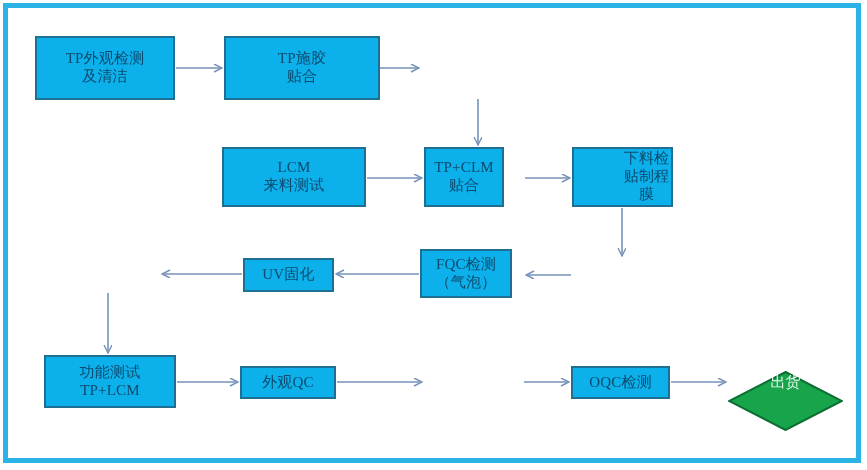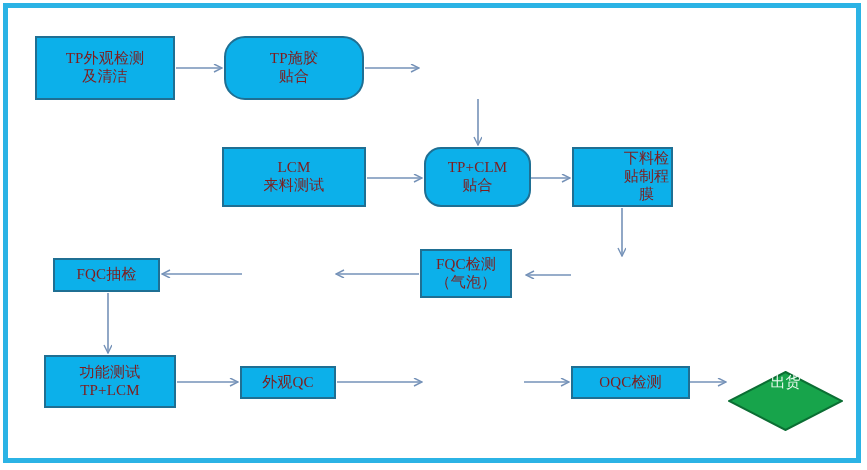--- a/index.html
+++ b/index.html
@@ -46,21 +46,21 @@
     flex-direction: column;
     align-items: center;
     justify-content: center;
     text-align: center;
     line-height: 1.18;
     white-space: pre-line;
   }
   .node.process {
     background: #0CB0EA;
     border: 2px solid #1F6F93;
-    color: #7f1d1d;
+    color: #0c4a6e;
     font-size: 15px;
     letter-spacing: 0.2px;
   }
 
   .node.terminal {
     background: transparent;
     border: none;
     color: #EAF7EE;
     font-size: 15px;
   }
@@ -129,63 +129,63 @@
         <path d="M671,382 L726,382"></path>
       </g>
     </svg>
   </div>
 
   <div class="node process" style="left:35px;top:36px;width:140px;height:64px;">
     <span class="txt">TP外观检测</span>
     <span class="txt">及清洁</span>
   </div>
 
-  <div class="node process" style="left:224px;top:36px;width:140px;height:64px;border-radius:21px;">
+  <div class="node process" style="left:224px;top:36px;width:156px;height:64px;">
     <span class="txt">TP施胶</span>
     <span class="txt">贴合</span>
   </div>
 
 
   <div class="node process" style="left:222px;top:147px;width:144px;height:60px;">
     <span class="txt">LCM</span>
     <span class="txt">来料测试</span>
   </div>
 
-  <div class="node process" style="left:424px;top:147px;width:107px;height:60px;border-radius:17px;">
+  <div class="node process" style="left:424px;top:147px;width:80px;height:60px;">
     <span class="txt">TP+CLM</span>
     <span class="txt">贴合</span>
   </div>
 
   <div class="node process" style="left:572px;top:147px;width:101px;height:60px;padding-left:48px;">
     <span class="txt">下料检</span>
     <span class="txt">贴制程膜</span>
   </div>
 
 
   <div class="node process" style="left:420px;top:249px;width:92px;height:49px;">
     <span class="txt">FQC检测</span>
     <span class="txt">（气泡）</span>
   </div>
 
+  <div class="node process" style="left:243px;top:258px;width:91px;height:34px;">
+    <span class="txt">UV固化</span>
+  </div>
 
-  <div class="node process" style="left:53px;top:258px;width:107px;height:34px;">
-    <span class="txt">FQC抽检</span>
-  </div>
 
   <div class="node process" style="left:44px;top:355px;width:132px;height:53px;align-items:center;">
     <span class="txt">功能测试</span>
     <span class="txt">TP+LCM</span>
   </div>
 
   <div class="node process" style="left:240px;top:366px;width:96px;height:33px;">
     <span class="txt">外观QC</span>
   </div>
 
 
-  <div class="node process" style="left:571px;top:366px;width:119px;height:33px;">
+  <div class="node process" style="left:571px;top:366px;width:99px;height:33px;">
     <span class="txt">OQC检测</span>
   </div>
 
   <div class="node terminal" style="left:728px;top:353px;width:115px;height:60px;">
     <span class="diamond-shape">
       <svg viewBox="0 0 115 60" preserveAspectRatio="none" xmlns="http://www.w3.org/2000/svg">
         <polygon points="57.5,1 114,30 57.5,59 1,30" fill="#17A44B" stroke="#0B6E33" stroke-width="2"></polygon>
       </svg>
     </span>
     <span class="diamond-label">出货</span>

